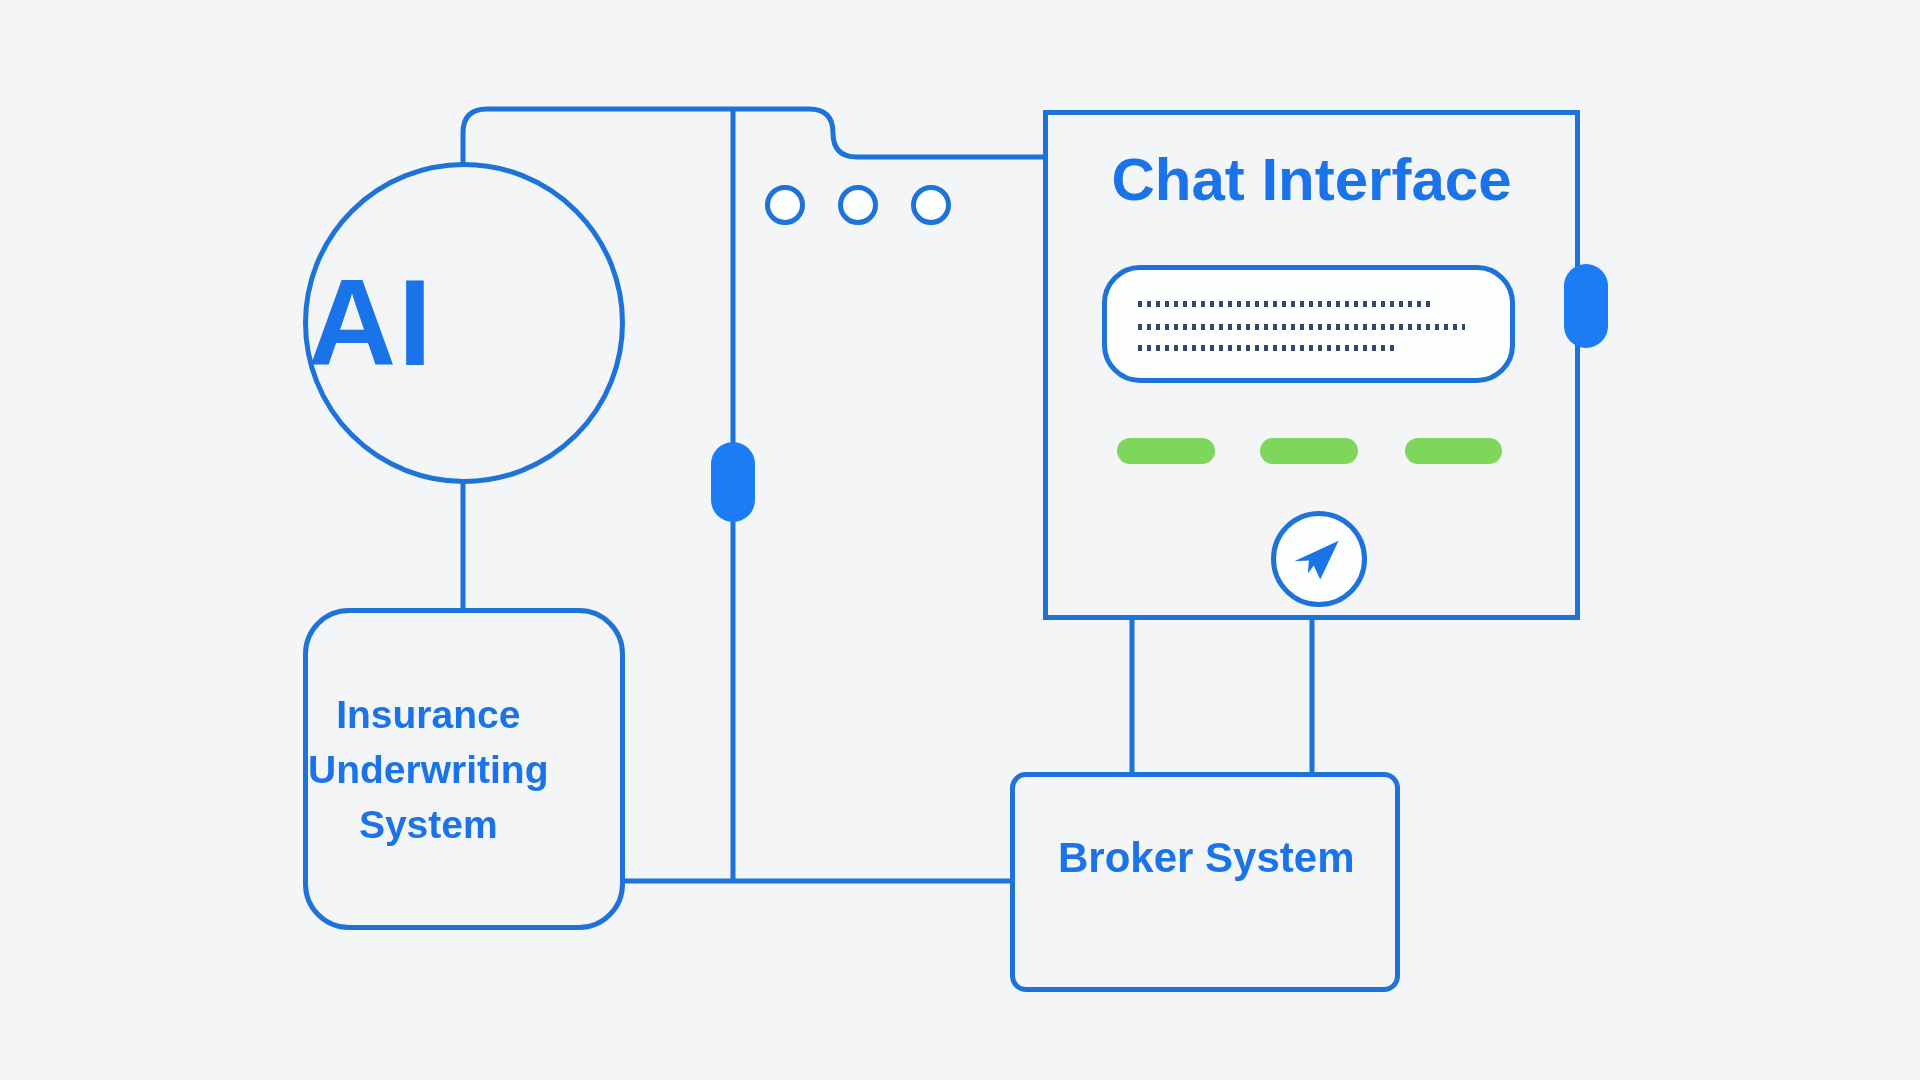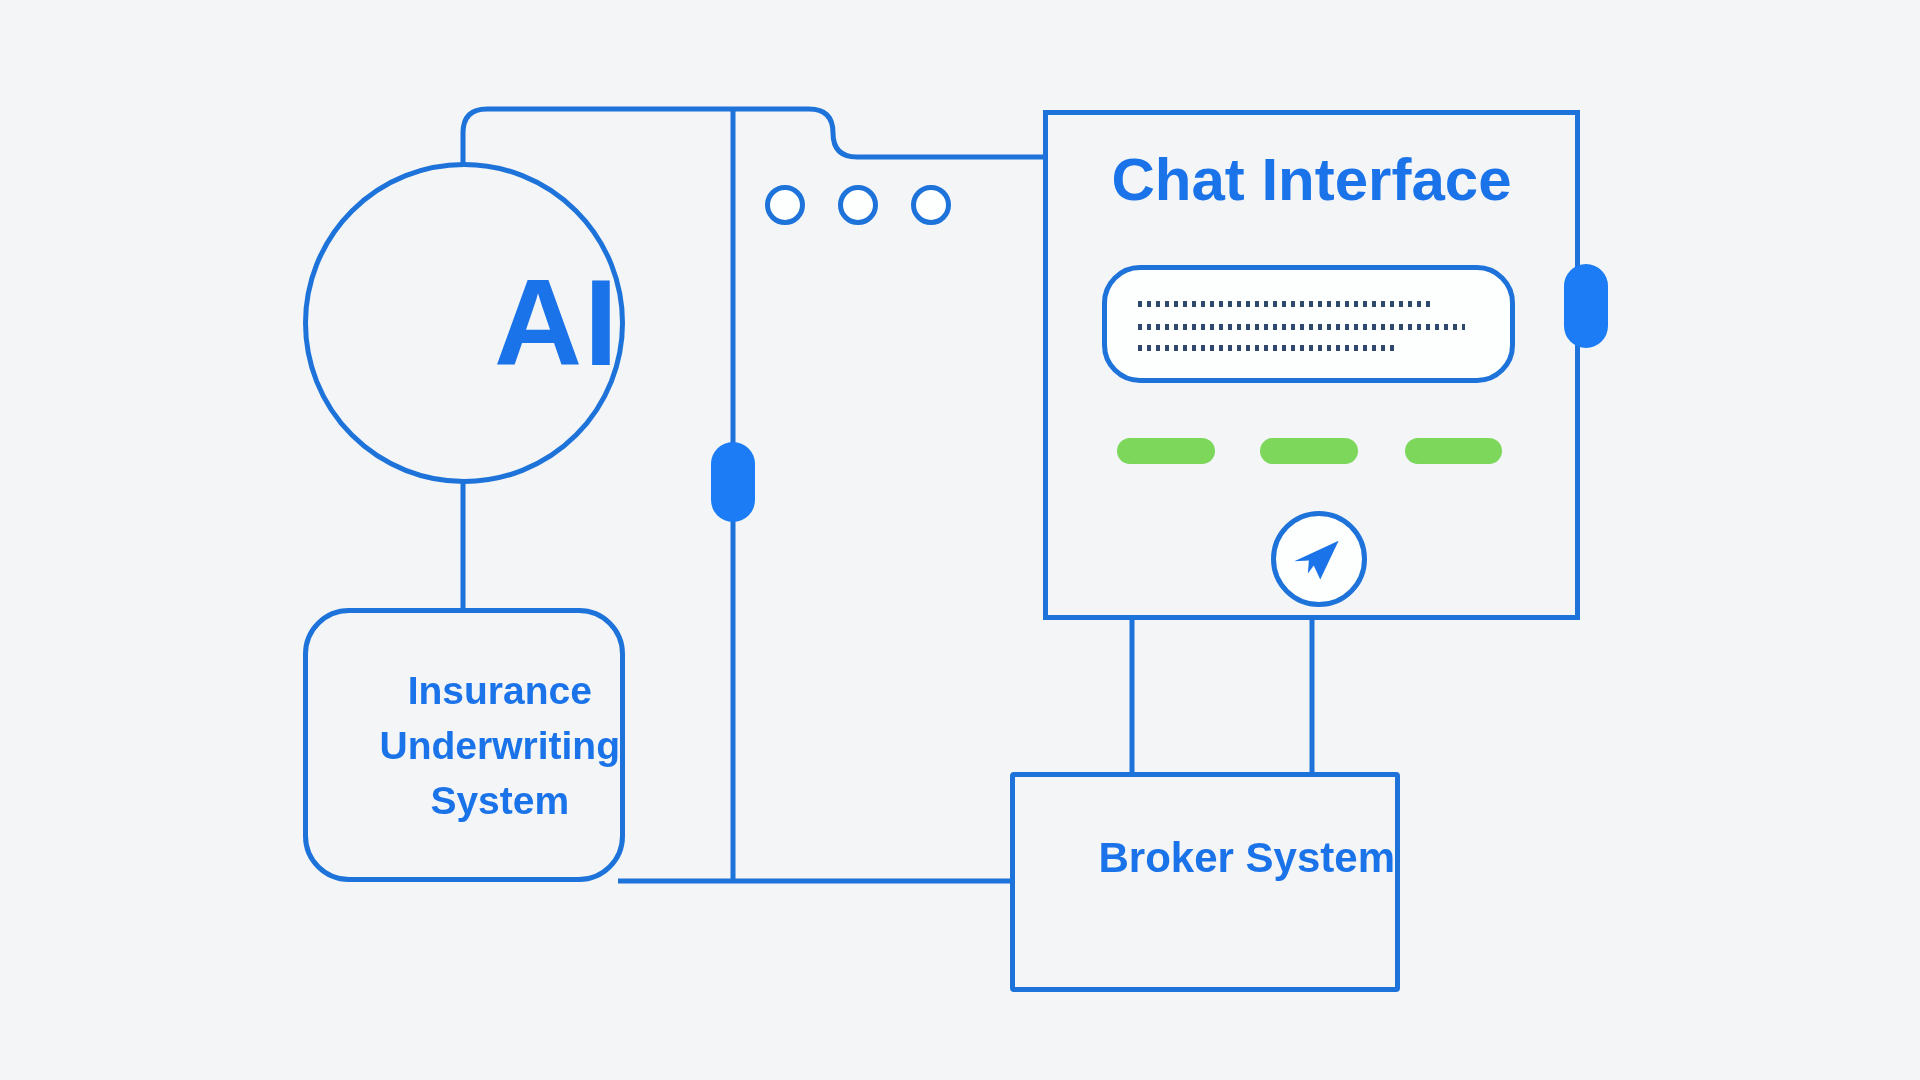--- a/index.html
+++ b/index.html
@@ -23,26 +23,26 @@
   
   svg.wires{position:absolute;left:0;top:0;width:1920px;height:1080px;z-index:1;}
   svg.wires path{stroke:var(--line);stroke-width:5;fill:none;}
   
   .node{
     position:absolute;z-index:2;
     border:5px solid var(--line);
     background:var(--background);
     color:var(--accent_text);
     font-weight:700;
-    display:flex;align-items:center;justify-content:flex-end;
+    display:flex;align-items:center;justify-content:flex-start;
     text-align:center;
   }
   .ai-node{left:303px;top:162px;width:322px;height:322px;border-radius:50%;font-size:122px;letter-spacing:2px;}
-  .insurance-node{left:303px;top:608px;width:322px;height:274px;border-radius:46px;font-size:39px;line-height:55px;}
-  .broker-node{left:1010px;top:772px;width:390px;height:220px;border-radius:4px;font-size:42px;padding-bottom:48px;}
+  .insurance-node{left:303px;top:608px;width:322px;height:322px;border-radius:46px;font-size:39px;line-height:55px;}
+  .broker-node{left:1010px;top:772px;width:390px;height:220px;border-radius:16px;font-size:42px;padding-bottom:48px;padding-left:43px;}
   
   .window-dots{position:absolute;left:765px;top:185px;display:flex;gap:33px;z-index:2;}
   .window-dots .dot{width:40px;height:40px;border-radius:50%;border:5px solid var(--line);background:var(--surface_white);}
   
   .chat-panel{
     position:absolute;left:1043px;top:110px;width:537px;height:510px;z-index:2;
     border:5px solid var(--line);background:var(--background);padding-left:22px;
   }
   .chat-title{
     position:absolute;left:0;right:0;top:30px;

